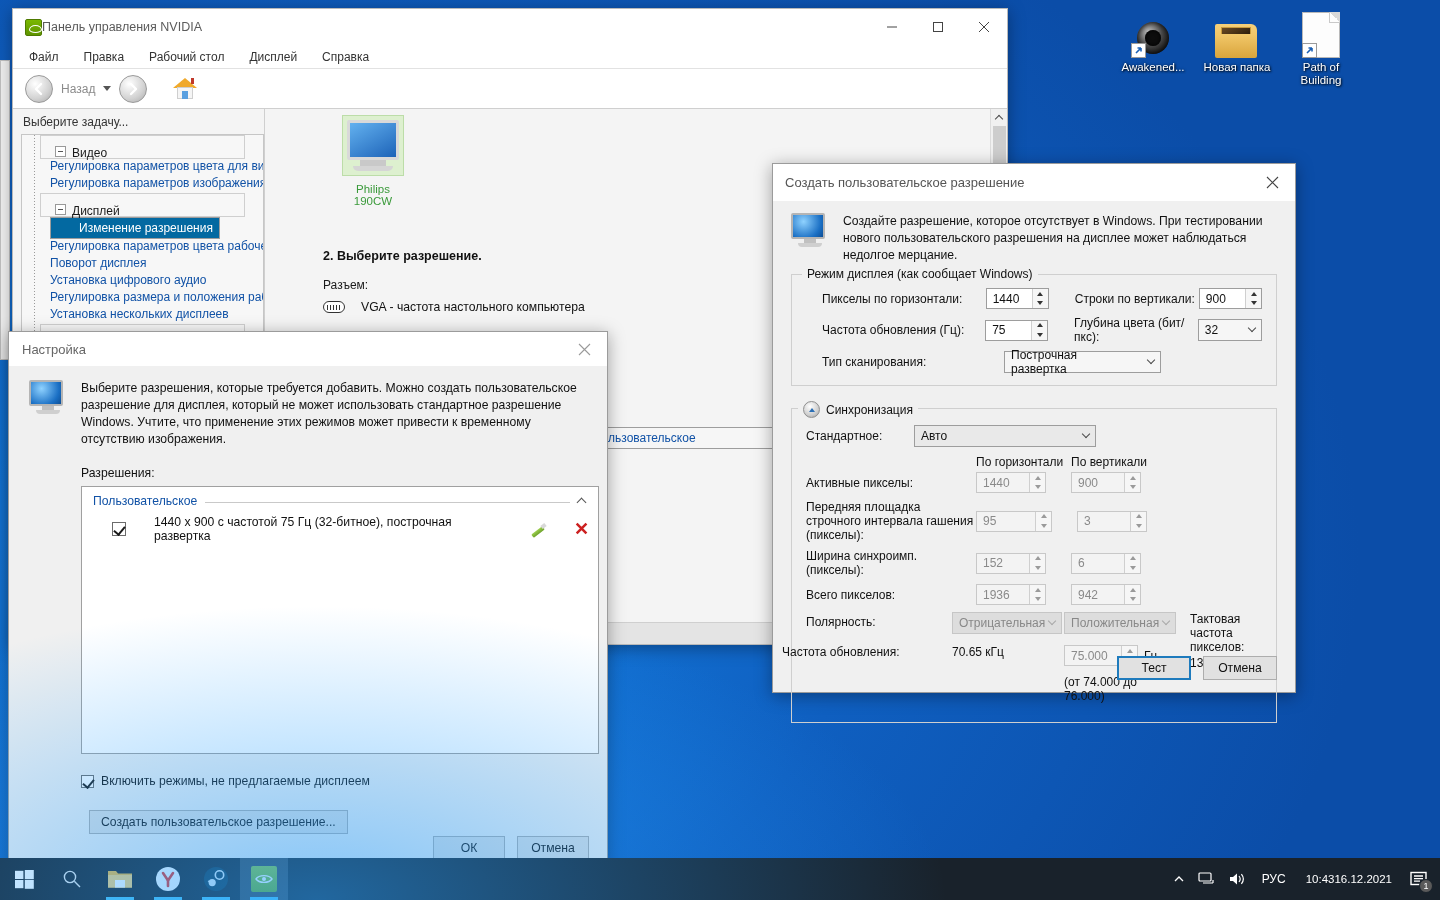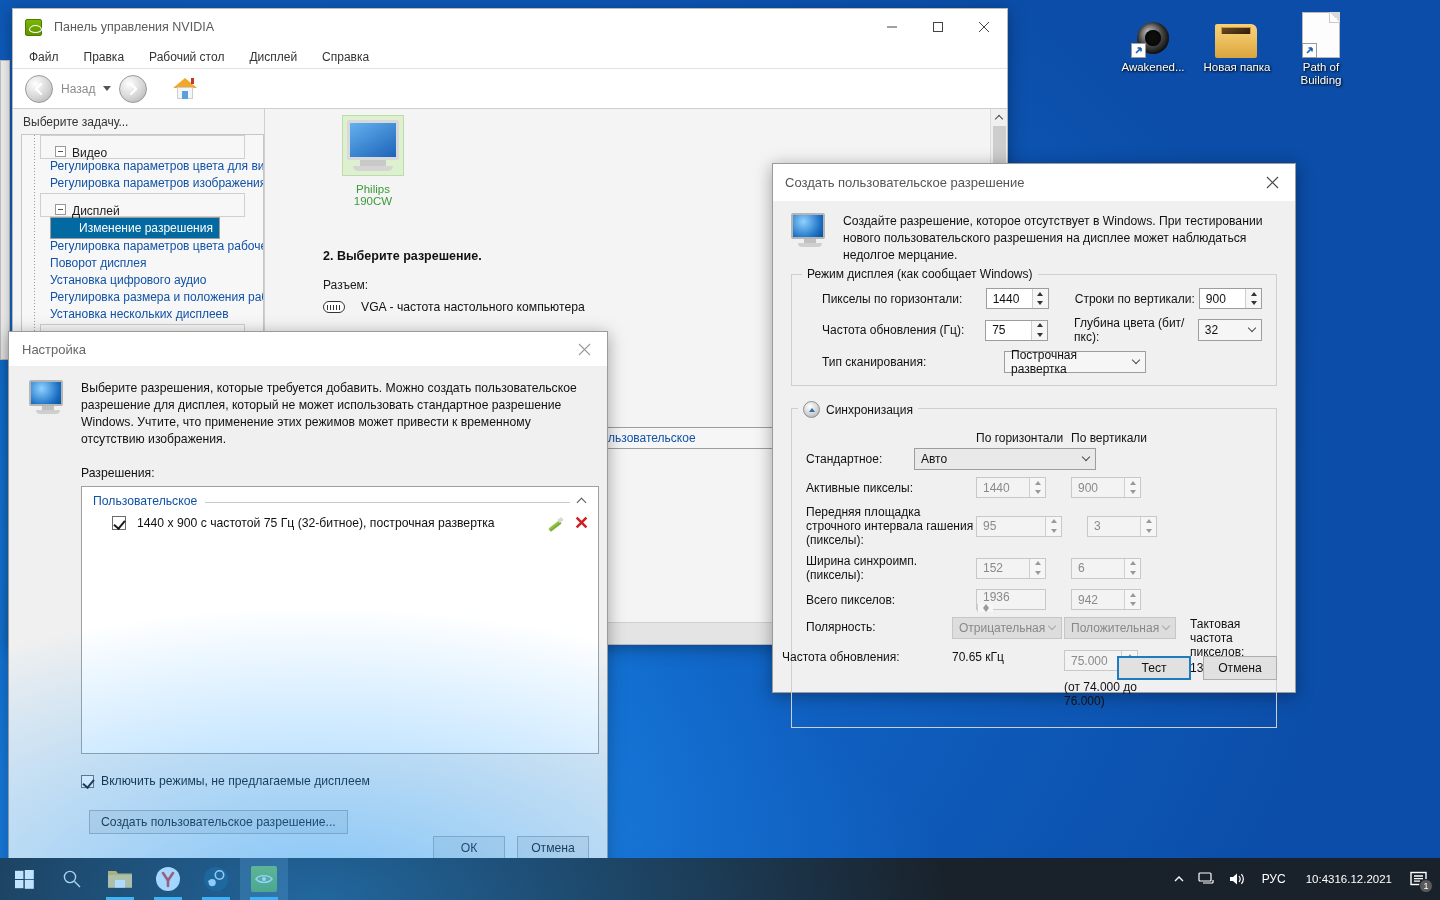--- a/index.html
+++ b/index.html
@@ -52,21 +52,21 @@
   .win-title { height:36px; background:#fff; display:flex; align-items:center; }
   .win-title .t { font-size:12.5px; color:#444; padding-left:13px; flex:1; }
   .ctl-row { display:flex; height:36px; }
   .ctl { width:46px; height:36px; display:flex; align-items:center; justify-content:center; cursor:default; }
 
   
   #nv { left:12px; top:8px; width:996px; height:637px; background:#f4f4f4; border:1px solid #b9b9b9; }
   #nv .win-title{height:36px;background:#fff;border-bottom:0;}
   #nv-ico{width:17px;height:17px;margin-left:12px;background:linear-gradient(#7ab800,#5f9400);border:1px solid #4e7a00;border-radius:2px;position:relative;}
   #nv-ico::after{content:"";position:absolute;left:3px;top:5px;width:11px;height:6px;border:1.4px solid #fff;border-radius:50% 50% 50% 50%/60% 60% 40% 40%;}
-  #nv .win-title .t{padding-left:12px;color:#5b5b5b;}
+  #nv .win-title .t{padding-left:0;color:#5b5b5b;}
   .menubar{height:24px;background:#fff;display:flex;align-items:center;padding-left:14px;gap:21px;border-bottom:1px solid #e2e2e2;}
   .menubar span{font-size:12px;color:#333;cursor:default;padding:1px 2px;}
   .toolbar{height:40px;background:#fff;display:flex;align-items:center;padding-left:12px;gap:8px;border-bottom:1px solid #cfcfcf;}
   .navbtn{width:28px;height:28px;border-radius:50%;background:radial-gradient(circle at 35% 30%,#fff,#d2d2d2 60%,#a8a8a8);border:1px solid #9a9a9a;display:flex;align-items:center;justify-content:center;}
   .navlbl{font-size:12px;color:#8b8b8b;}
   .caretdn{width:0;height:0;border-left:4px solid transparent;border-right:4px solid transparent;border-top:5px solid #555;}
   .home-ic{width:24px;height:22px;position:relative;margin-left:18px;}
   .home-ic .roof{position:absolute;left:0;top:0;width:0;height:0;border-left:12px solid transparent;border-right:12px solid transparent;border-bottom:10px solid #f0a92b;}
   .home-ic .body{position:absolute;left:4px;top:9px;width:16px;height:12px;background:#f5f5f5;border:1px solid #cfcfcf;}
   .home-ic .door{position:absolute;left:9px;top:13px;width:6px;height:8px;background:#5aa0e0;}
@@ -118,21 +118,21 @@
   .mon-ic{width:38px;height:34px;flex:none;position:relative;}
   .mon-ic .s{width:34px;height:26px;border:2px solid #b5b5b5;border-radius:2px;background:radial-gradient(circle at 35% 30%,#8fd2ff,#1a6fc4 70%,#0d4e95);}
   .mon-ic .st{width:12px;height:4px;margin:0 auto;background:#c0c0c0;}
   .mon-ic .b{width:24px;height:4px;margin:0 auto;background:#cfcfcf;border-radius:0 0 4px 4px;}
   .info-txt{font-size:12.2px;color:#111;line-height:17px;}
   .lbl{font-size:12.2px;color:#111;}
   .listbox{border:1px solid #a0a0a0;background:#fff;height:268px;margin-top:6px;position:relative;}
   .lb-hdr{display:flex;align-items:center;gap:8px;padding:7px 9px 0 11px;}
   .lb-hdr .ttl{color:#1152a6;font-size:12.2px;white-space:nowrap;}
   .lb-hdr .rule{flex:1;height:1px;background:#c9c9c9;margin-top:2px;}
-  .lb-row{display:flex;align-items:center;gap:11px;padding:7px 9px 0 30px;}
+  .lb-row{display:flex;align-items:center;gap:28px;padding:7px 9px 0 30px;}
   .cb{width:14px;height:14px;border:1px solid #6b6b6b;background:#fff;position:relative;flex:none;}
   .cb.on::after{content:"";position:absolute;left:3px;top:1px;width:5px;height:9px;border-right:2px solid #1a1a1a;border-bottom:2px solid #1a1a1a;transform:rotate(40deg);}
   .lb-row .txt{flex:1;font-size:12.2px;color:#111;}
   .pencil{width:16px;height:16px;position:relative;}
   .pencil::before{content:"";position:absolute;left:1px;top:9px;width:14px;height:4px;background:linear-gradient(#9ccf4e,#6fa32c);transform:rotate(-38deg);border-radius:1px;}
   .pencil::after{content:"";position:absolute;left:11px;top:3px;width:5px;height:4px;background:#d8d8d8;transform:rotate(-38deg);}
   .xred{color:#cc2020;font-size:18px;font-weight:bold;line-height:14px;cursor:pointer;}
   .chk-line{display:flex;align-items:center;gap:7px;margin-top:20px;}
   .btn{height:24px;min-width:72px;border:1px solid #adadad;background:#e1e1e1;font-size:12.2px;color:#111;display:inline-flex;align-items:center;justify-content:center;padding:0 11px;cursor:default;}
   .btn.primary{border:2px solid #1e7bbd;background:#e1e1e1;}
@@ -412,49 +412,49 @@
         </div>
         <div class="l" style="width:138px;margin-left:26px;">Глубина цвета (бит/пкс):</div>
         <div class="sel" style="width:70px;">
           <span class="cv">32</span>
           <span class="chev" style="width:6px;height:6px;border-width:1.4px;"></span>
         </div>
       </div>
 
       <div class="frow" style="margin-bottom:0;">
         <div class="l" style="width:182px;">Тип сканирования:</div>
-        <div class="sel" style="width:142px;gap:40px;">
+        <div class="sel" style="width:157px;gap:40px;">
           <span class="cv">Построчная развертка</span>
           <span class="chev" style="width:6px;height:6px;border-width:1.4px;"></span>
         </div>
       </div>
     </div>
 
     <div class="grp" style="margin-top:22px;padding-top:14px;">
       <div class="legend" style="display:flex;align-items:center;gap:6px;left:6px;">
         <span class="sync-toggle">
           <b class="tri-up" style="border-bottom-color:#2b6fb5;"></b>
         </span>
         <span>Синхронизация</span>
       </div>
 
-      <div class="frow" style="margin-top:8px;margin-bottom:3px;">
-        <div style="width:170px;"></div>
-        <div class="colhdr" style="width:95px;">По горизонтали</div>
-        <div class="colhdr">По вертикали</div>
-      </div>
-
       <div class="frow" style="margin-top:2px;">
         <div class="l" style="width:108px;">Стандартное:</div>
         <div class="sel" style="width:182px;background:#e9e9e9;">
           <span class="cv">Авто</span>
           <span class="chev" style="width:6px;height:6px;border-width:1.4px;"></span>
         </div>
       </div>
 
+      <div class="frow" style="margin-top:8px;margin-bottom:3px;">
+        <div style="width:170px;"></div>
+        <div class="colhdr" style="width:95px;">По горизонтали</div>
+        <div class="colhdr">По вертикали</div>
+      </div>
+
       <div class="frow">
         <div class="l" style="width:170px;">Активные пикселы:</div>
         <div class="spin dis" style="width:70px;">
           <span class="v">1440</span>
           <span class="btns">
               <i>
                 <b class="tri-up" style="border-bottom-color:#9a9a9a;"></b>
               </i>
               <i>
                 <b class="tri-dn" style="border-top-color:#9a9a9a;"></b>
@@ -469,21 +469,21 @@
               </i>
               <i>
                 <b class="tri-dn" style="border-top-color:#9a9a9a;"></b>
               </i>
             </span>
         </div>
       </div>
 
       <div class="frow">
         <div class="l" style="width:170px;line-height:14px;">Передняя площадка строчного интервала гашения (пикселы):</div>
-        <div class="spin dis" style="width:86px;">
+        <div class="spin dis" style="width:76px;">
           <span class="v">95</span>
           <span class="btns">
               <i>
                 <b class="tri-up" style="border-bottom-color:#9a9a9a;"></b>
               </i>
               <i>
                 <b class="tri-dn" style="border-top-color:#9a9a9a;"></b>
               </i>
             </span>
         </div>
@@ -521,21 +521,21 @@
               </i>
               <i>
                 <b class="tri-dn" style="border-top-color:#9a9a9a;"></b>
               </i>
             </span>
         </div>
       </div>
 
       <div class="frow">
         <div class="l" style="width:170px;">Всего пикселов:</div>
-        <div class="spin dis" style="width:70px;flex-direction:column;">
+        <div class="spin dis" style="width:70px;">
           <span class="v">1936</span>
           <span class="btns">
               <i>
                 <b class="tri-up" style="border-bottom-color:#9a9a9a;"></b>
               </i>
               <i>
                 <b class="tri-dn" style="border-top-color:#9a9a9a;"></b>
               </i>
             </span>
         </div>

